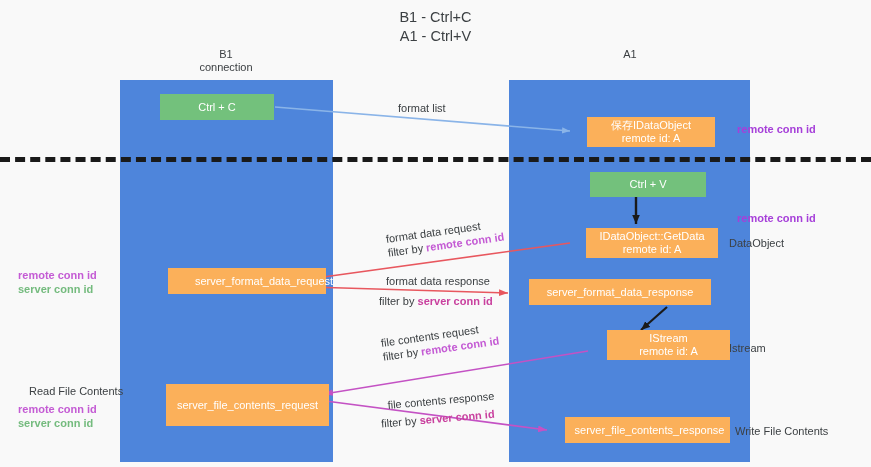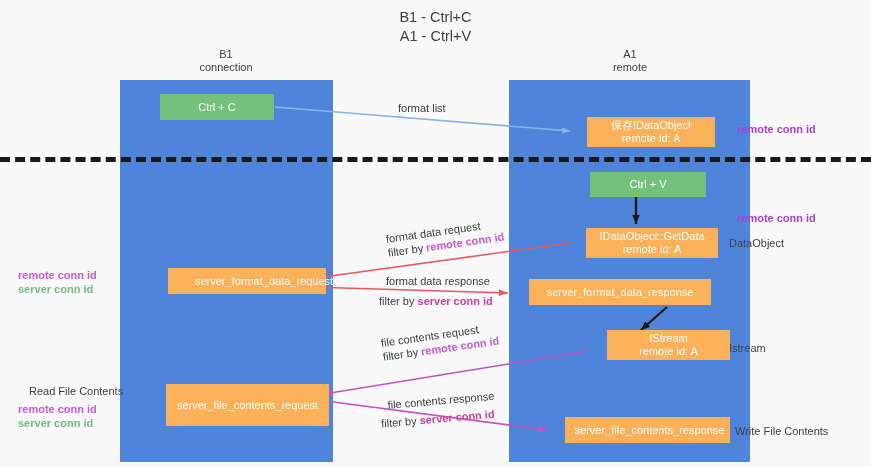--- a/index.html
+++ b/index.html
@@ -94,21 +94,20 @@
     <span>B1 - Ctrl+C</span>
     <span>A1 - Ctrl+V</span>
   </div>
 
   <div class="lane-head" style="left:151px;top:48px;width:150px;">
     <span class="l1">B1</span>
     <span class="l2">connection</span>
   </div>
   <div class="lane-head" style="left:555px;top:48px;width:150px;">
     <span class="l1">A1</span>
-    <span class="l2">remote</span>
   </div>
 
   <div class="lane lane-b1"></div>
   <div class="lane lane-a1"></div>
 
   <svg>
     <defs>
       <marker id="ah-blue" markerWidth="9" markerHeight="9" refX="8" refY="3.2" orient="auto" markerUnits="userSpaceOnUse">
         <path d="M0,0 L8,3.2 L0,6.4 z" fill="#8ab4e8"></path>
       </marker>

